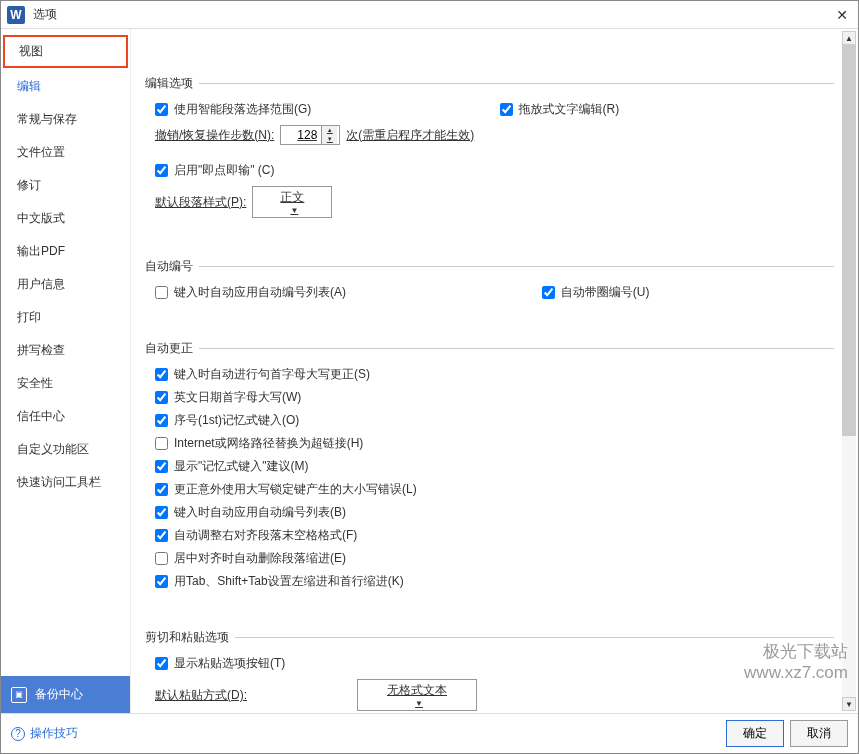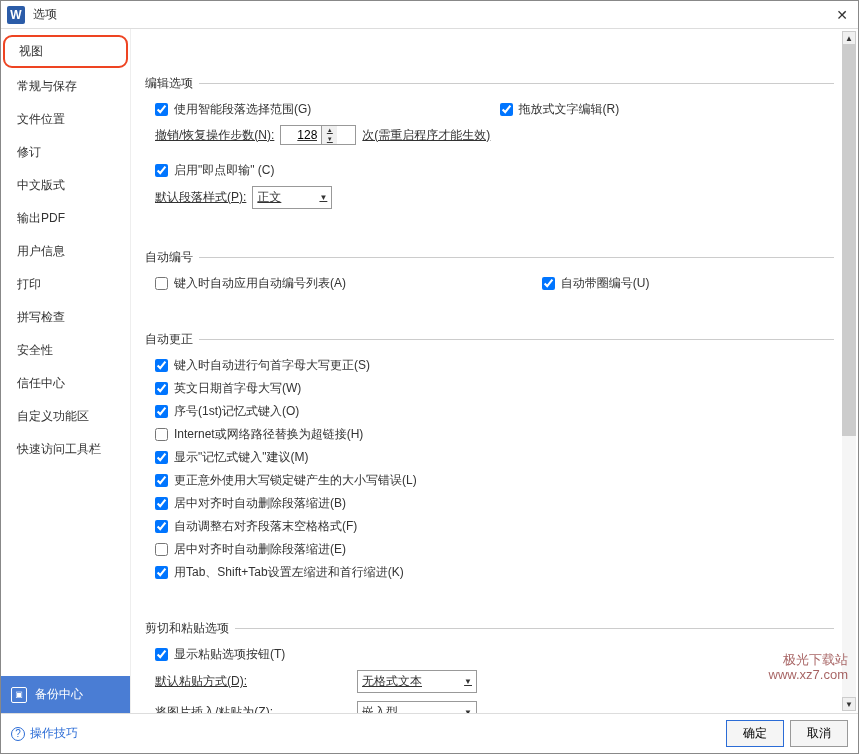--- a/index.html
+++ b/index.html
@@ -6,71 +6,72 @@
     body { font-family: "Microsoft YaHei", sans-serif; font-size: 12px; background: #fff; color: #333; }
     .window { width: 859px; height: 754px; border: 1px solid #888; display: flex; flex-direction: column; }
     .titlebar { display: flex; align-items: center; height: 28px; border-bottom: 1px solid #ddd; padding: 0 6px; }
     .titlebar .logo { width: 18px; height: 18px; background: #2b5ca8; color: #fff; display: flex; align-items: center; justify-content: center; font-weight: bold; font-size: 12px; border-radius: 2px; }
     .titlebar .title { margin-left: 8px; }
     .titlebar .spacer { flex: 1; }
     .titlebar .close { width: 20px; height: 20px; display: flex; align-items: center; justify-content: center; cursor: pointer; font-size: 14px; }
     .main { display: flex; flex: 1; overflow: hidden; }
     .sidebar { width: 130px; border-right: 1px solid #eee; display: flex; flex-direction: column; }
     .sidebar-list { flex: 1; padding-top: 4px; }
-    .sidebar-item { padding: 8px 16px; cursor: pointer; color: #333; border-radius: 9px; }
+    .sidebar-item { padding: 8px 16px; cursor: pointer; color: #333; }
     .sidebar-item.active { color: #2b6cd6; }
     .sidebar-item.highlighted { border: 2px solid #e42; margin: 2px; padding: 6px 14px; }
     .backup-center { background: #4a7dd4; color: #fff; padding: 10px; display: flex; align-items: center; cursor: pointer; }
     .backup-icon { width: 16px; height: 16px; border: 1.5px solid #fff; border-radius: 2px; margin-right: 8px; display: flex; align-items: center; justify-content: center; font-size: 8px; }
     .content { flex: 1; position: relative; overflow: hidden; }
     .scroll-area { height: calc(100% - 0px); overflow-y: auto; padding: 10px 24px 10px 14px; }
     .group { margin-bottom: 10px; }
     .group-title { display: flex; align-items: center; margin-bottom: 6px; margin-top: 36px; }
     .group-title span { white-space: nowrap; }
     .group-title .line { flex: 1; height: 1px; background: #ccc; margin-left: 6px; }
     .row { display: flex; padding: 3px 10px; align-items: center; }
     .row label { display: flex; align-items: center; cursor: pointer; justify-content: space-between; }
     .cb { width: 13px; height: 13px; margin-right: 6px; }
     .two-col { display: flex; }
     .two-col .col { flex: 1; }
     .field-row { display: flex; align-items: center; padding: 4px 10px; gap: 6px; text-decoration: underline; }
-    .spinner { width: 76px; display: flex; border: 1px solid #999; }
+    .spinner { width: 60px; display: flex; border: 1px solid #999; }
     .spinner input { width: 40px; border: none; text-align: right; padding: 2px 4px; font-size: 12px; }
     .spinner .spins { width: 16px; display: flex; flex-direction: column; border-left: 1px solid #999; }
     .spinner .spins div { flex: 1; font-size: 6px; text-align: center; line-height: 8px; cursor: pointer; background: #f0f0f0; }
-    .select { border: 1px solid #999; display: flex; align-items: center; padding: 2px 4px; cursor: pointer; min-width: 80px; }
+    .select { border: 1px solid #999; display: flex; align-items: center; padding: 2px 4px; cursor: pointer; min-width: 80px; flex-direction: column; }
     .select .sel-text { flex: 1; }
     .select .sel-arrow { font-size: 8px; margin-left: 4px; }
     .bottom-bar { border-top: 1px solid #ddd; padding: 6px 10px; display: flex; align-items: center; }
     .tips { color: #2b6cd6; display: flex; align-items: center; cursor: pointer; }
     .tips .qicon { width: 14px; height: 14px; border: 1.5px solid #2b6cd6; border-radius: 50%; display: flex; align-items: center; justify-content: center; margin-right: 5px; font-size: 10px; }
     .bottom-bar .spacer { flex: 1; }
     .btn { border: 1px solid #999; padding: 4px 16px; margin-left: 6px; cursor: pointer; background: #f5f5f5; font-size: 12px; }
     .btn.primary { border-color: #2b6cd6; }
     .scrollbar { position: absolute; right: 2px; top: 2px; bottom: 2px; width: 14px; }
     .scroll-up, .scroll-down { height: 14px; background: #f0f0f0; border: 1px solid #ccc; font-size: 8px; display: flex; align-items: center; justify-content: center; cursor: pointer; }
     .scroll-track { position: absolute; top: 14px; bottom: 14px; left: 0; right: 0; background: #f5f5f5; }
     .scroll-thumb { background: #ccc; width: 100%; height: 60%; cursor: pointer; }
-    .watermark { position: absolute; right: 10px; bottom: 30px; font-size: 13px; color: #7f1d1d; opacity: 0.7; pointer-events: none; text-align: right; line-height: 1.2; }
+    .watermark { position: absolute; right: 10px; bottom: 30px; font-size: 17px; color: #737373; opacity: 0.7; pointer-events: none; text-align: right; line-height: 1.2; }
     .label-col { width: 140px; }
   </style>
 </head>
 <body>
 
 <div class="window">
   <div class="titlebar">
     <div class="logo">W</div>
     <div class="title">选项</div>
     <div class="spacer"></div>
     <div class="close">✕</div>
   </div>
   <div class="main">
     <div class="sidebar">
       <div class="sidebar-list">
         <div class="sidebar-item highlighted"><span>视图</span></div>
+        <div class="sidebar-item active"><span>编辑</span></div>
         <div class="sidebar-item"><span>常规与保存</span></div>
         <div class="sidebar-item"><span>文件位置</span></div>
         <div class="sidebar-item"><span>修订</span></div>
         <div class="sidebar-item"><span>中文版式</span></div>
         <div class="sidebar-item"><span>输出PDF</span></div>
         <div class="sidebar-item"><span>用户信息</span></div>
         <div class="sidebar-item"><span>打印</span></div>
         <div class="sidebar-item"><span>拼写检查</span></div>
         <div class="sidebar-item"><span>安全性</span></div>
         <div class="sidebar-item"><span>信任中心</span></div>
@@ -191,21 +192,21 @@
             </div>
           <div class="row">
               <label>
                 <input type="checkbox" class="cb" checked="" style="">
                 <span>更正意外使用大写锁定键产生的大小写错误(L)</span>
               </label>
             </div>
           <div class="row">
               <label>
                 <input type="checkbox" class="cb" checked="" style="">
-                <span>居中对齐时自动删除段落缩进(B)</span>
+                <span>键入时自动应用自动编号列表(B)</span>
               </label>
             </div>
           <div class="row">
               <label>
                 <input type="checkbox" class="cb" checked="" style="">
                 <span>自动调整右对齐段落末空格格式(F)</span>
               </label>
             </div>
           <div class="row">
               <label>

